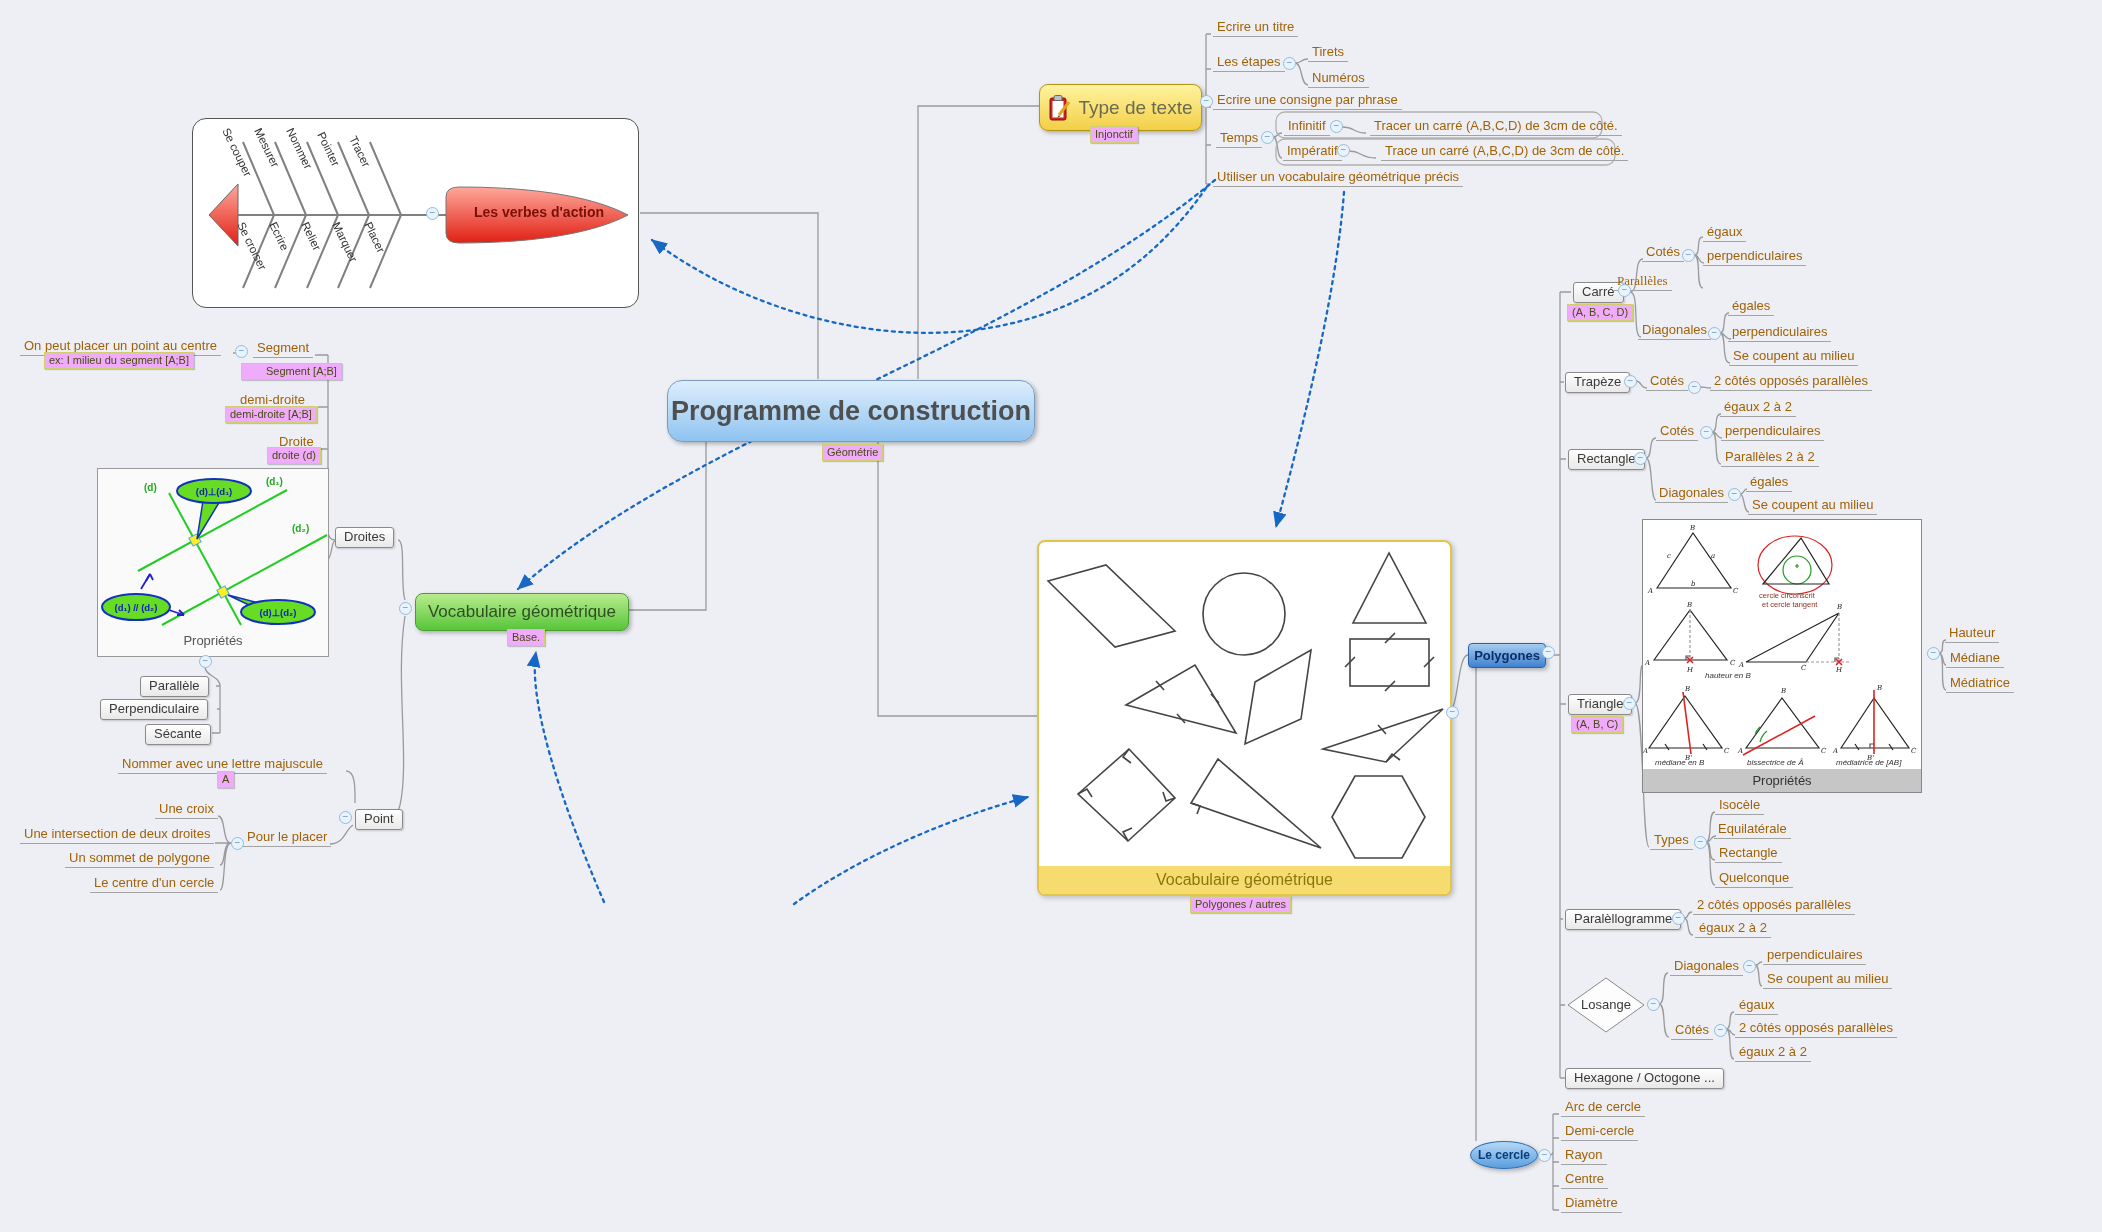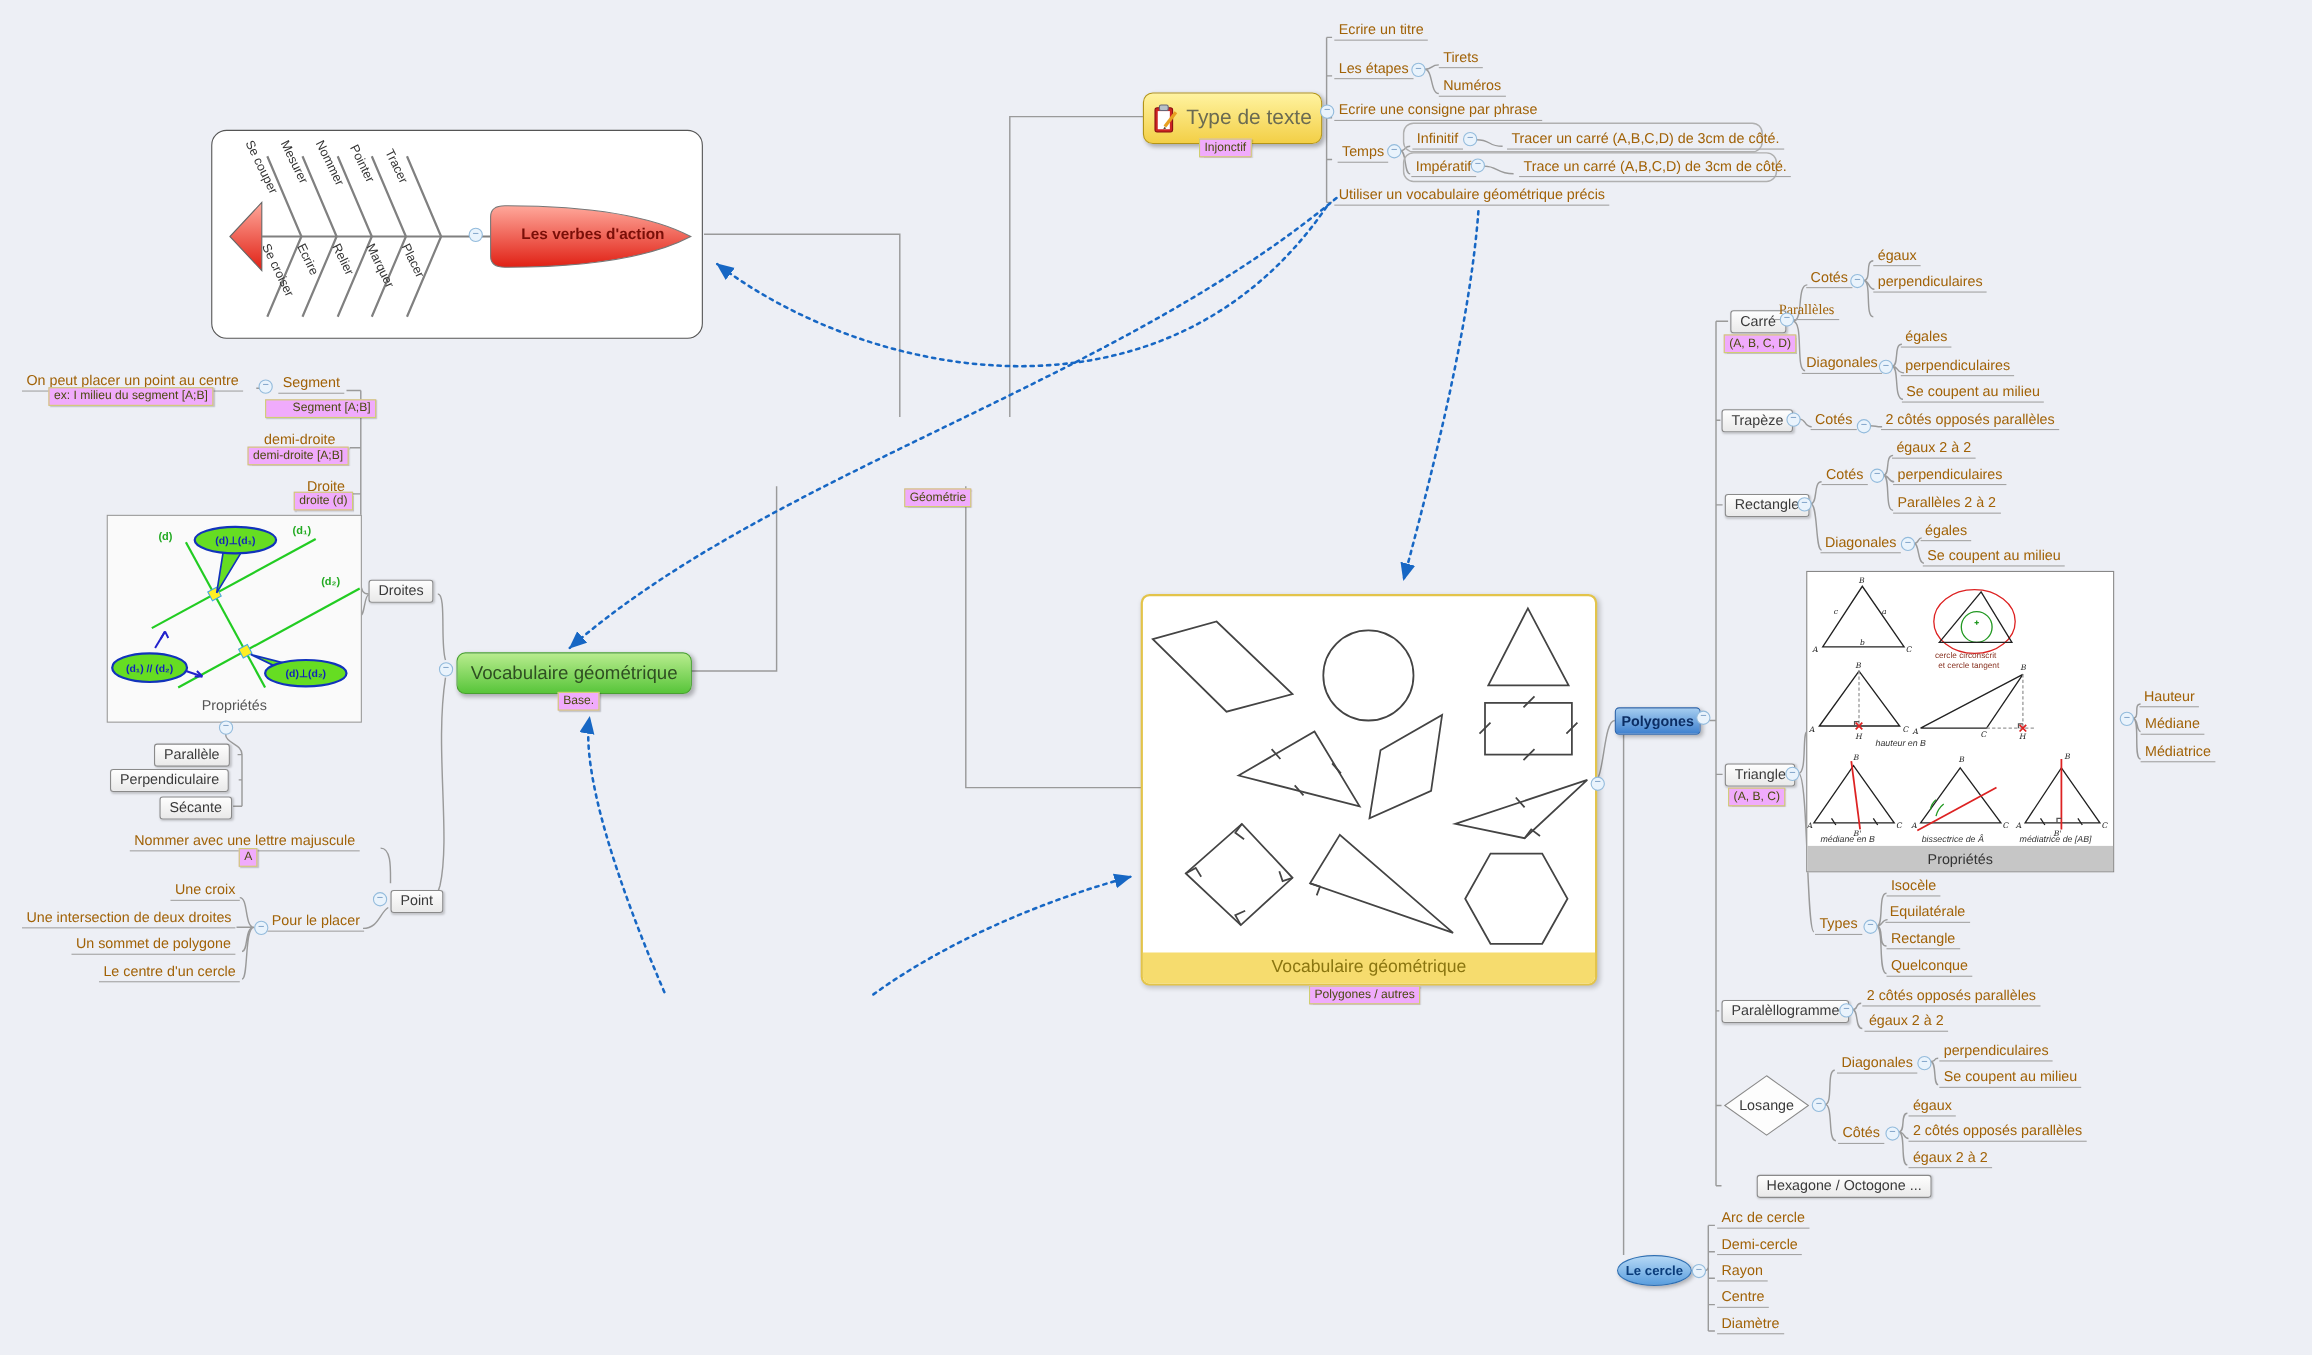--- a/index.html
+++ b/index.html
@@ -96,20 +96,21 @@
 <div class="fishlab" style="left:295px;top:126px;">Nommer</div>
 <div class="fishlab" style="left:326px;top:130px;">Pointer</div>
 <div class="fishlab" style="left:358px;top:134px;">Tracer</div>
 <div class="fishlab" style="left:246px;top:220px;">Se croiser</div>
 <div class="fishlab" style="left:278px;top:220px;">Ecrire</div>
 <div class="fishlab" style="left:310px;top:220px;">Relier</div>
 <div class="fishlab" style="left:341px;top:220px;">Marquer</div>
 <div class="fishlab" style="left:373px;top:220px;">Placer</div>
 <div style="position:absolute;z-index:5;left:455px;top:204px;width:168px;text-align:center;font-size:14px;font-weight:bold;color:#7a0f08;">Les verbes d'action</div>
 
+<div class="node" style="left:667px;top:380px;width:366px;height:60px;border-radius:15px;background:linear-gradient(#ddeefc,#8fc3f0);border:1px solid #7a9cc0;font-size:27px;font-weight:bold;color:#4f4f4f;">Programme de construction</div>
 <div class="lbl" style="left:822px;top:444px;">Géométrie</div>
 
 <div class="node" style="left:1039px;top:84px;width:161px;height:45px;border-radius:9px;background:linear-gradient(#fff3a0,#f3cf46);border:1.5px solid #b39417;font-size:19px;color:#6b6b52;gap:6px;">
   <svg width="24" height="28" viewBox="0 0 24 28">
     <rect x="2" y="4" width="16" height="22" rx="2" fill="#cc2222" stroke="#881111"></rect>
     <rect x="4.5" y="7" width="11" height="16.5" fill="#ffffff"></rect>
     <rect x="6" y="1.5" width="8" height="5" rx="1.5" fill="#b8c0c8" stroke="#667"></rect>
     <path d="M21,8 L11,21" stroke="#e8a020" stroke-width="3"></path>
     <path d="M11,21 L9.3,23.6 L12,23 Z" fill="#5a4a30"></path>
   </svg>
@@ -333,21 +334,21 @@
   </svg>
 </div>
 <div class="leaf" style="left:1670px;top:958px;">Diagonales</div>
 <div class="leaf" style="left:1763px;top:947px;">perpendiculaires</div>
 <div class="leaf" style="left:1763px;top:971px;">Se coupent au milieu</div>
 <div class="leaf" style="left:1671px;top:1022px;">Côtés</div>
 <div class="leaf" style="left:1735px;top:997px;">égaux</div>
 <div class="leaf" style="left:1735px;top:1020px;">2 côtés opposés parallèles</div>
 <div class="leaf" style="left:1735px;top:1044px;">égaux 2 à 2</div>
 
-<div class="boxn" style="left:1565px;top:1068px;margin-left:32px;">Hexagone / Octogone ...</div>
+<div class="boxn" style="left:1565px;top:1068px;">Hexagone / Octogone ...</div>
 
 <div class="node" style="left:1470px;top:1141px;width:66px;height:26px;border-radius:50%;background:linear-gradient(#b5d8f5,#5a9ede);border:1px solid #2f6fb2;font-size:12px;font-weight:bold;color:#0a3c7a;">Le cercle</div>
 <div class="leaf" style="left:1561px;top:1099px;">Arc de cercle</div>
 <div class="leaf" style="left:1561px;top:1123px;">Demi-cercle</div>
 <div class="leaf" style="left:1561px;top:1147px;">Rayon</div>
 <div class="leaf" style="left:1561px;top:1171px;">Centre</div>
 <div class="leaf" style="left:1561px;top:1195px;">Diamètre</div>
 
 <div class="minus" style="left:1200px;top:95px;"></div>
 <div class="minus" style="left:1283px;top:57px;"></div>

